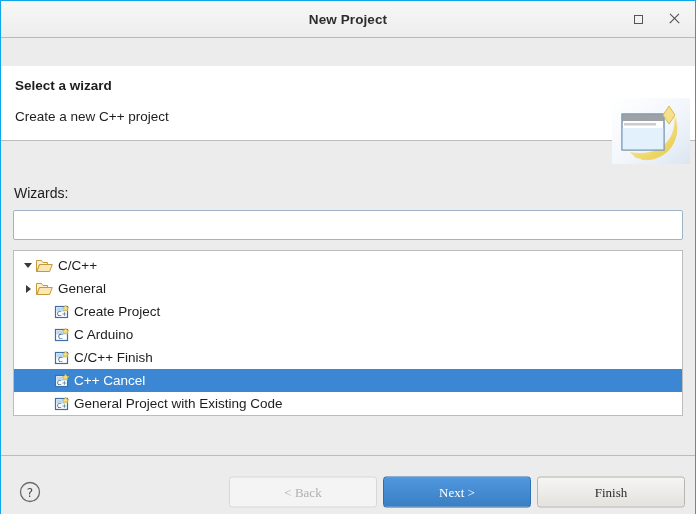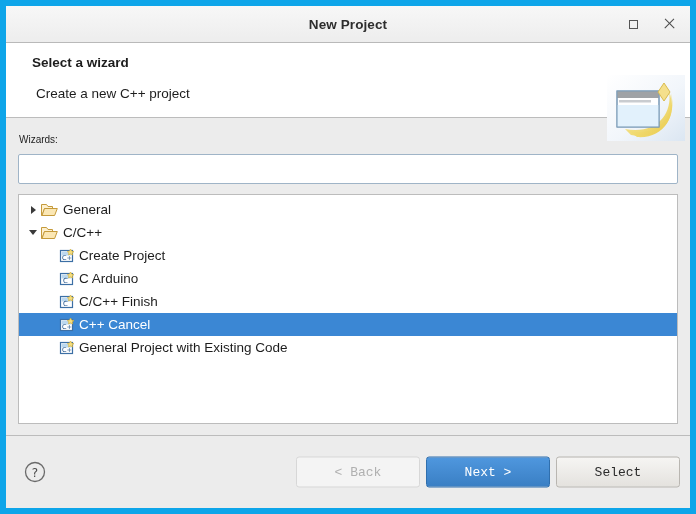--- a/index.html
+++ b/index.html
@@ -14,24 +14,25 @@
     color: #2a2a2a;
     background: #ffffff;
     overflow: hidden;
   }
 
   .window {
     position: relative;
     width: 696px;
     height: 514px;
     box-sizing: border-box;
-    border: 6px solid #0ea5e9;
+    border: 1px solid #0ea5e9;
     background: #ececec;
     display: flex;
     flex-direction: column;
+    gap: 28px;
   }
 
   
   .titlebar {
     position: relative;
     height: 36px;
     flex: 0 0 36px;
     background: linear-gradient(to bottom, #f7f7f7 0%, #f1f1f1 60%, #ededed 100%);
     border-bottom: 1px solid #b9b9b9;
     display: flex;
@@ -91,46 +92,46 @@
     flex: 0 0 75px;
     background: #ffffff;
     border-bottom: 1px solid #bcbcbc;
     padding: 12px 14px 0 14px;
     box-sizing: border-box;
   }
   .header-title {
     font-size: 13.5px;
     font-weight: bold;
     color: #1d1d1d;
-    margin: 0 0 16px 12px;
+    margin: 0 0 16px 0;
   }
   .header-desc {
     font-size: 13.5px;
     color: #1d1d1d;
-    margin: 16px;
+    margin: 0;
   }
   .header-icon {
     position: absolute;
     right: 5px;
     top: 32px;
     width: 78px;
     height: 66px;
   }
 
   
   .body {
     flex: 1 1 auto;
     background: #ececec;
     padding: 0 12px;
     box-sizing: border-box;
     display: flex;
     flex-direction: column;
   }
   .wizards-label {
-    font-size: 10px;
+    font-size: 14px;
     color: #1d1d1d;
     margin: 16px 0 9px 1px;
   }
   .filter-input {
     height: 30px;
     flex: 0 0 30px;
     background: #ffffff;
     border: 1px solid #9fb4c7;
     border-radius: 2px;
     box-sizing: border-box;
@@ -211,25 +212,25 @@
   }
   .btn-row {
     position: absolute;
     right: 10px;
     top: 50%;
     transform: translateY(-50%);
     display: flex;
     gap: 6px;
   }
   .btn {
-    width: 124px;
+    width: 148px;
     height: 31px;
     border-radius: 3px;
     font-size: 13px;
-    font-family: Liberation Mono, monospace;
+    font-family: Liberation Serif, serif;
     display: flex;
     align-items: center;
     justify-content: center;
     box-sizing: border-box;
     border: 1px solid #c0c0c0;
     background: linear-gradient(to bottom, #fbfbfb, #f2f2f2);
     color: #2b2b2b;
   }
   .btn.disabled {
     color: #b0b0b0;
@@ -298,38 +299,38 @@
   <div class="body">
 
     <div class="wizards-label">Wizards:</div>
 
     <input class="filter-input" type="text" autofocus="" placeholder="" style="">
 
     <div class="tree">
 
       <div class="tree-row">
         <span class="twisty">
+            <i class="arrow-down"></i>
+          </span>
+        <svg class="folder-icon" viewBox="0 0 17 14">
+          <path d="M0.5 12.5 L0.5 1.5 L5.5 1.5 L7 3.5 L11.5 3.5 L11.5 5.5 L3.5 5.5 L1 12.5 Z" fill="#fdf0cf" stroke="#c59a3a" stroke-width="1"></path>
+          <path d="M3.5 5.5 L16.3 5.5 L13.6 12.5 L1 12.5 Z" fill="#fbe7b4" stroke="#c59a3a" stroke-width="1"></path>
+        </svg>
+        <span>C/C++</span>
+      </div>
+
+      <div class="tree-row">
+        <span class="twisty">
             <i class="arrow-right"></i>
           </span>
         <svg class="folder-icon" viewBox="0 0 17 14">
           <path d="M0.5 12.5 L0.5 1.5 L5.5 1.5 L7 3.5 L11.5 3.5 L11.5 5.5 L3.5 5.5 L1 12.5 Z" fill="#fdf0cf" stroke="#c59a3a" stroke-width="1"></path>
           <path d="M3.5 5.5 L16.3 5.5 L13.6 12.5 L1 12.5 Z" fill="#fbe7b4" stroke="#c59a3a" stroke-width="1"></path>
         </svg>
         <span>General</span>
-      </div>
-
-      <div class="tree-row">
-        <span class="twisty">
-            <i class="arrow-down"></i>
-          </span>
-        <svg class="folder-icon" viewBox="0 0 17 14">
-          <path d="M0.5 12.5 L0.5 1.5 L5.5 1.5 L7 3.5 L11.5 3.5 L11.5 5.5 L3.5 5.5 L1 12.5 Z" fill="#fdf0cf" stroke="#c59a3a" stroke-width="1"></path>
-          <path d="M3.5 5.5 L16.3 5.5 L13.6 12.5 L1 12.5 Z" fill="#fbe7b4" stroke="#c59a3a" stroke-width="1"></path>
-        </svg>
-        <span>C/C++</span>
       </div>
 
       <div class="tree-row">
         <span class="indent-leaf"></span>
         <svg class="file-icon" viewBox="0 0 16 16">
           <rect x="1.5" y="2.5" width="12" height="11" fill="#ffffff" stroke="#3c6fa5" stroke-width="1.2"></rect>
           <rect x="2.5" y="3.5" width="10" height="4" fill="#bcd8ef"></rect>
           <text x="3" y="12" font-family="DejaVu Sans" font-size="6.5" fill="#1c4f87">C+</text>
           <path d="M11.5 1 L12.8 3.2 L15 3.6 L13.2 5 L13.6 7 L11.5 6 L9.5 7 L9.9 5 L8.3 3.6 L10.4 3.2 Z" fill="#f7df7d" stroke="#d4ad34" stroke-width="0.6"></path>
         </svg>
@@ -385,17 +386,17 @@
 
   <div class="footer">
     <svg class="help-btn" viewBox="0 0 22 22">
       <circle cx="11" cy="11" r="9.5" fill="none" stroke="#6a6a6a" stroke-width="1.3"></circle>
       <text x="11" y="15.5" text-anchor="middle" font-family="DejaVu Sans" font-size="12" fill="#4a4a4a">?</text>
     </svg>
 
     <div class="btn-row">
       <div class="btn disabled">&lt; Back</div>
       <div class="btn primary">Next &gt;</div>
-      <div class="btn normal">Select</div>
+      <div class="btn normal">Finish</div>
     </div>
   </div>
 
 </div>
 
 </body></html>

